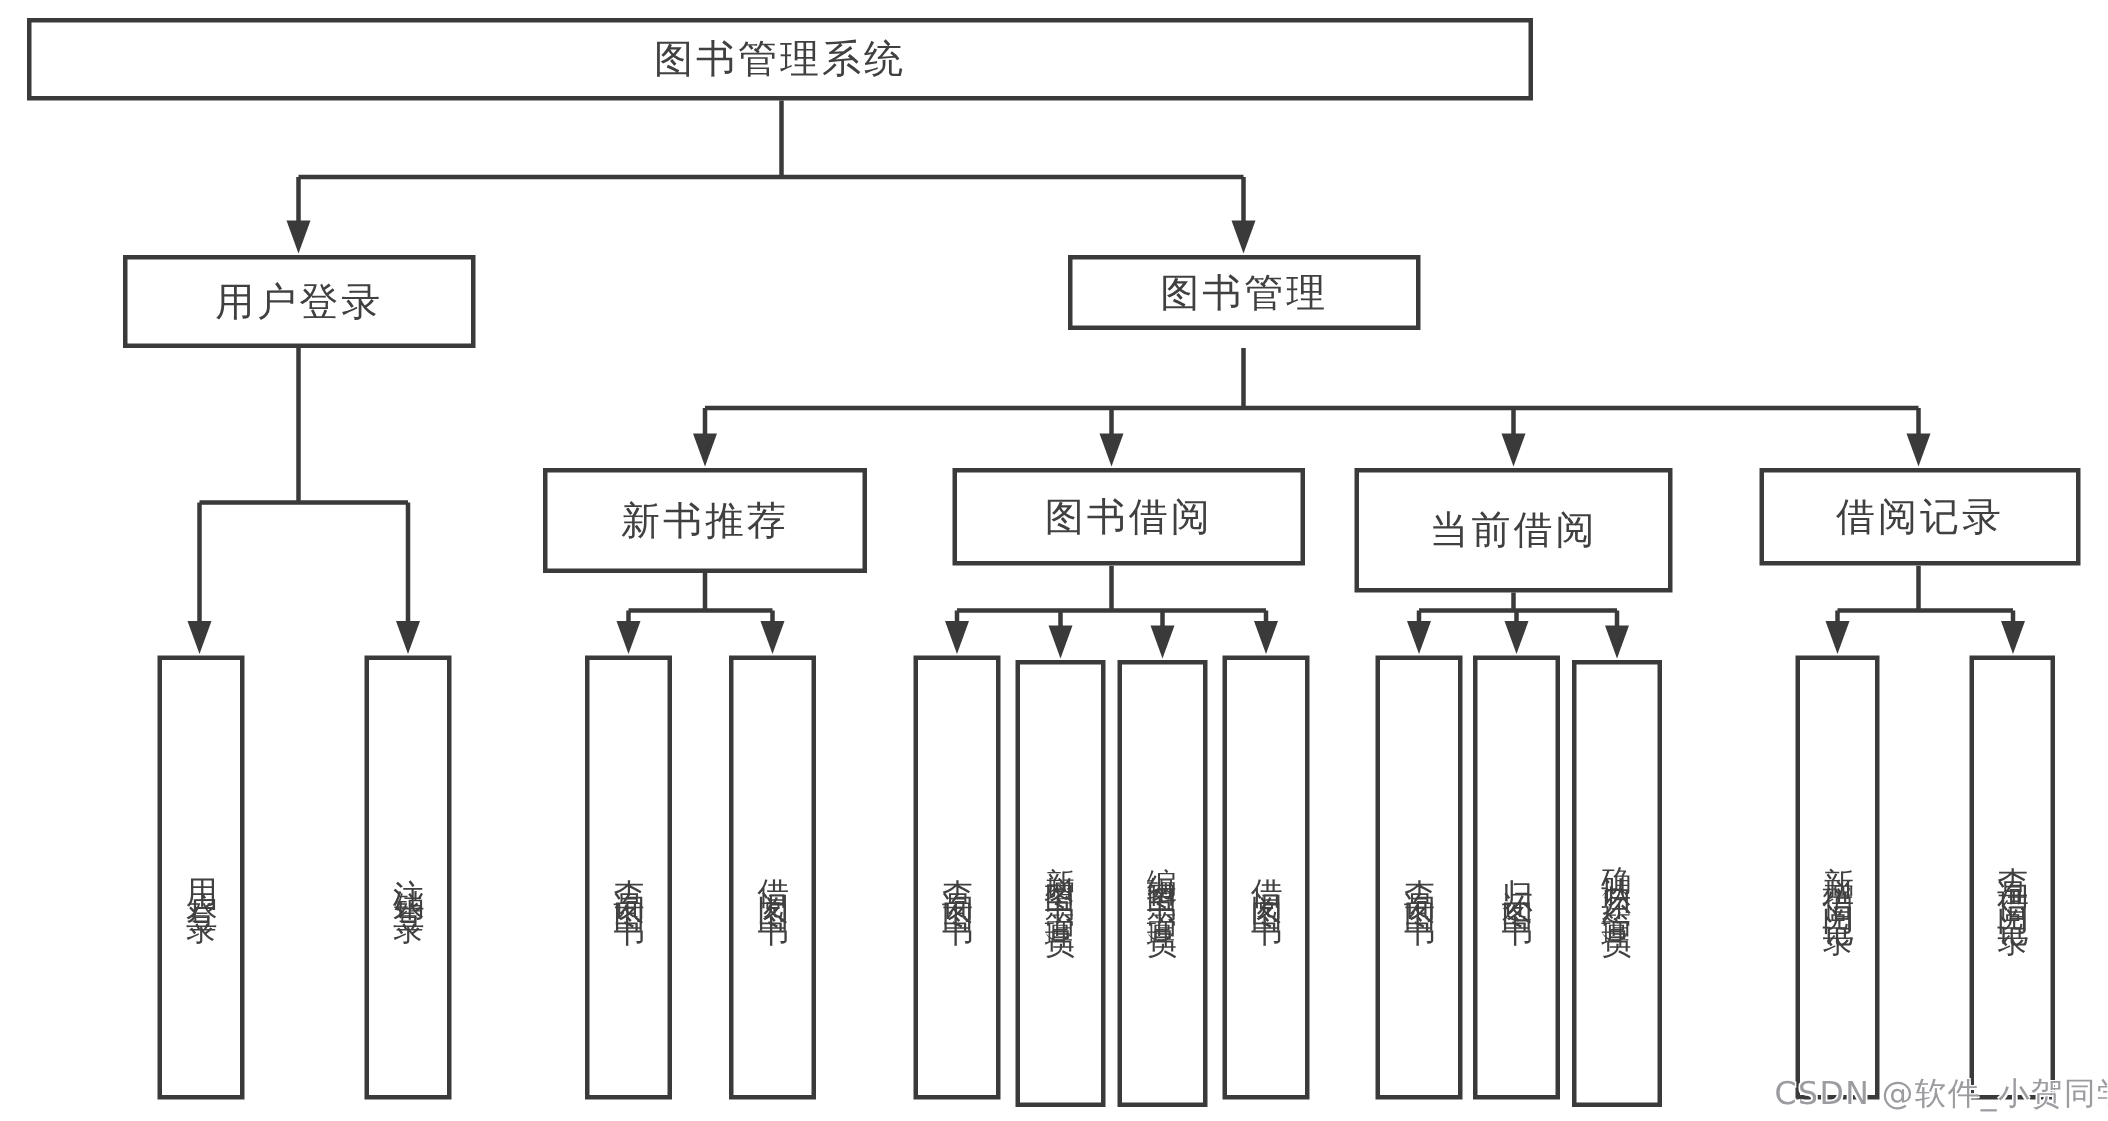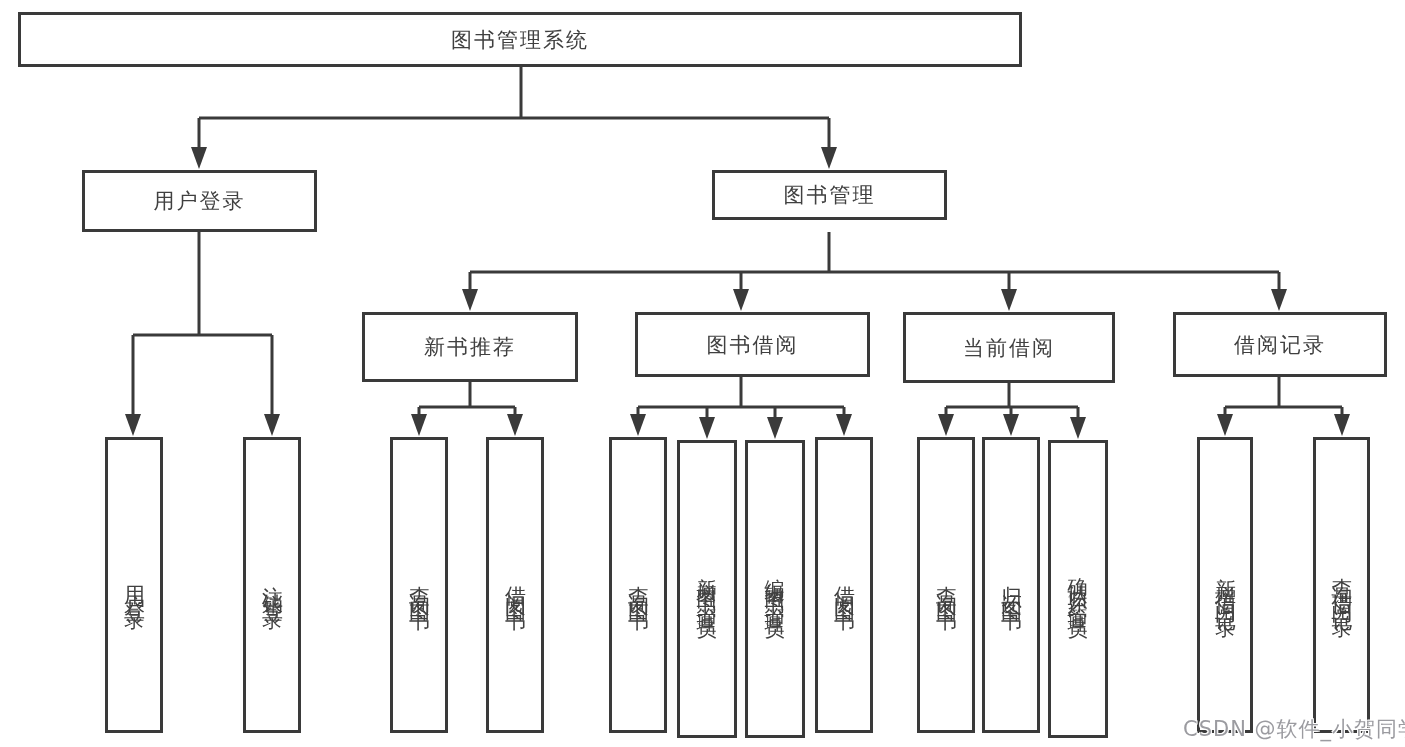--- a/index.html
+++ b/index.html
@@ -26,21 +26,21 @@
     box-sizing: border-box;
     background: #ffffff;
     border: 3px solid #3a3a3a;
     display: flex;
     align-items: center;
     justify-content: center;
     z-index: 2;
   }
   .box .label {
     color: #404040;
-    font-size: 21px;
+    font-size: 26px;
     letter-spacing: 2px;
     white-space: nowrap;
   }
   .vbox .vtext {
     writing-mode: vertical-rl;
     text-orientation: mixed;
     color: #404040;
     font-size: 21px;
     letter-spacing: 8px;
     line-height: 1;
@@ -108,21 +108,21 @@
   <div class="box" style="left:712px;top:170px;width:235px;height:50px">
     <span class="label">图书管理</span>
   </div>
 
   <div class="box" style="left:362px;top:312px;width:216px;height:70px">
     <span class="label">新书推荐</span>
   </div>
   <div class="box" style="left:635px;top:312px;width:235px;height:65px">
     <span class="label">图书借阅</span>
   </div>
-  <div class="box" style="left:903px;top:312px;width:212px;height:71px">
+  <div class="box" style="left:903px;top:312px;width:212px;height:83px">
     <span class="label">当前借阅</span>
   </div>
   <div class="box" style="left:1173px;top:312px;width:214px;height:65px">
     <span class="label">借阅记录</span>
   </div>
 
   <div class="box vbox" style="left:105px;top:437px;width:58px;height:296px">
     <span class="vtext">用户登录</span>
   </div>
   <div class="box vbox" style="left:243px;top:437px;width:58px;height:296px">

